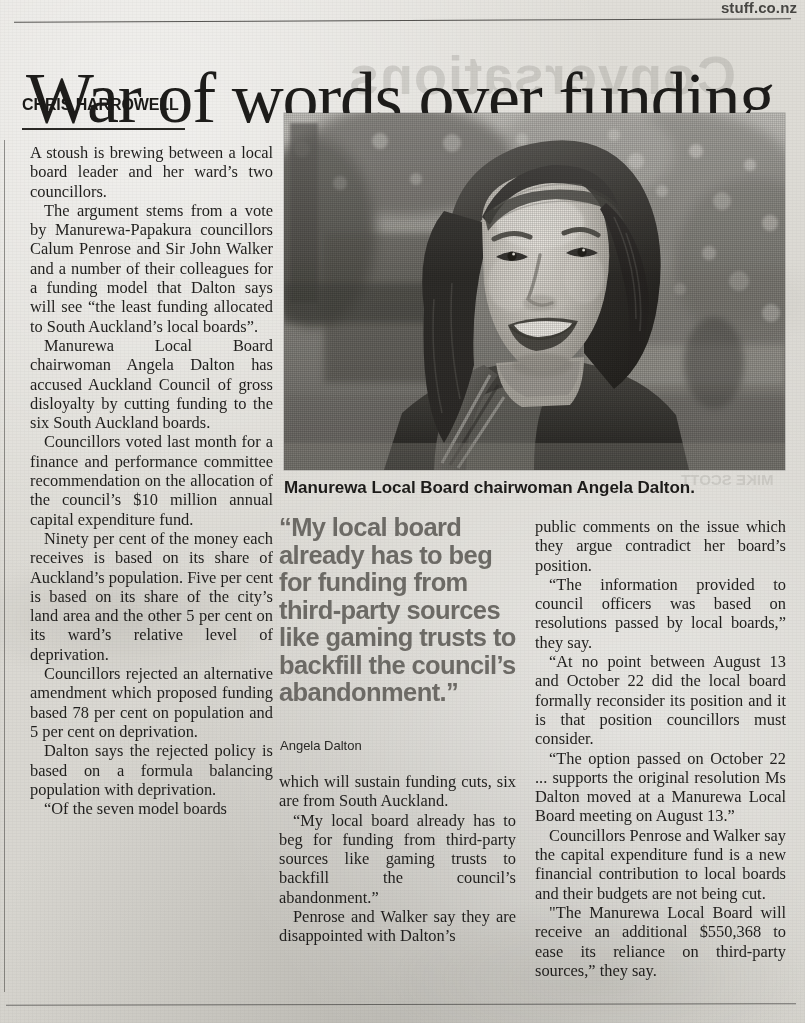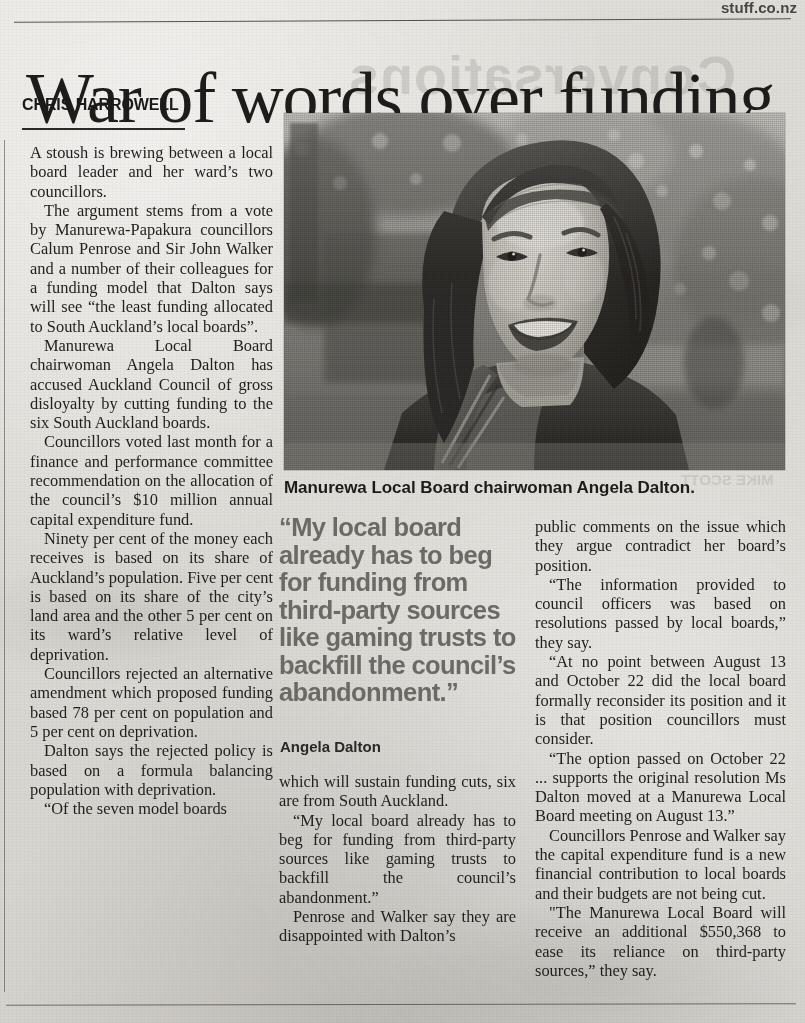--- a/index.html
+++ b/index.html
@@ -118,22 +118,22 @@
 
   
   .pullquote{
     position:absolute;left:279px;top:514px;width:240px;
     font-family:"Liberation Sans", sans-serif;font-weight:700;
     font-size:25.5px;line-height:27.5px;color:#6d6b66;
     letter-spacing:-.6px;
   }
   .pullquote-attr{
     position:absolute;left:280px;top:738px;width:230px;
-    font-family:"Liberation Sans", sans-serif;font-weight:700;
-    font-size:15px;color:#2a2926;
+    font-family:"Liberation Sans", sans-serif;font-weight:400;
+    font-size:13px;color:#2a2926;
   }
 
   
   .ghost-right{
     position:absolute;right:12px;top:470px;width:120px;height:120px;
     font-family:"Liberation Sans", sans-serif;font-weight:700;font-size:15px;
     color:#b3b1ab;opacity:.45;transform:scaleX(-1);line-height:20px;
     pointer-events:none;text-align:right;
   }
 </style>

